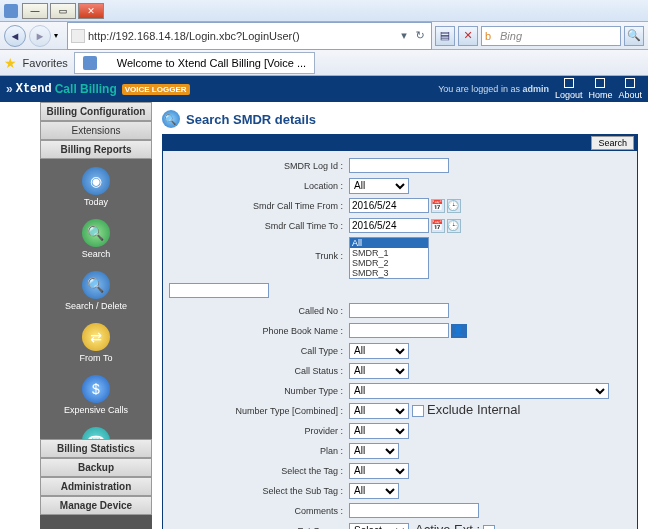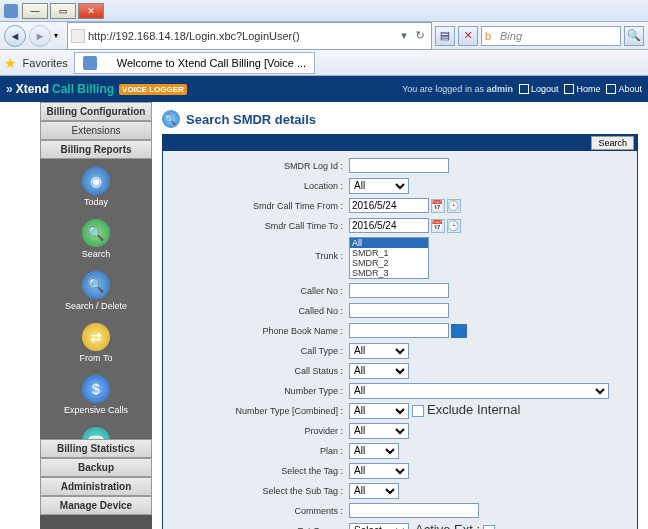--- a/index.html
+++ b/index.html
@@ -30,25 +30,25 @@
 .favrow { background: linear-gradient(#f4f6fa,#e4eaf4); height: 26px; display: flex; align-items: center; padding: 2px 4px; border-bottom: 1px solid #a0b0c8; gap:6px; }
 .favstar { color: #f5c518; font-size: 14px; }
 .favlabel { font-size: 11px; color: #333; }
 .tab { border: 1px solid #a0b0c8; background: #fff; padding: 3px 8px; display: flex; align-items: center; gap: 20px; font-size: 11px; }
 .tab .ticon { width: 14px; height: 14px; background: #6090d0; border-radius: 2px; }
 
 
 .apphdr { background: #0a3a78; height: 26px; color: #fff; display: flex; align-items: center; padding: 0 6px; }
 .logo { font-weight: bold; font-size: 12px; display:flex; align-items:center; gap:3px;}
 .logo .ar { color:#d0e0f8; }
-.logo .x { color:#fff; }
+.logo .x { color:#fff;font-family:Liberation Mono, monospace; }
 .logo .cb { color:#14b8a6; }
 .logo .vl { font-size:8px; background:#e8931a; color:#fff; padding:1px 3px; border-radius:2px; margin-left:2px;}
 .hdrright { margin-left:auto; font-size: 9px; color:#cde; display:flex; align-items:center; gap:6px; }
-.hdrright .lnk { color:#fff; display:flex; align-items:center; gap:2px; }
+.hdrright .lnk { color:#fff; display:flex; align-items:center; gap:2px;flex-direction:column; }
 .hdrright .sq { width:10px;height:10px;border:1px solid #fff; display:inline-block;}
 
 
 .appbody { display: flex; height: calc(529px - 22px - 28px - 26px - 26px); padding-left: 40px; }
 .sidebar { width: 112px; background: #555; }
 .sb-cat { background: linear-gradient(#ececec,#d4d4d4); border: 1px solid #999; font-size: 10px; font-weight: bold; color: #333; padding: 3px 4px; text-align: center; }
 .sb-sub { background: linear-gradient(#e6e6e6,#cfcfcf); border: 1px solid #999; font-size: 10px; color: #333; padding: 3px 4px; text-align: center; }
 .sb-icons { background: #666; padding: 4px 0; }
 .sb-item { color: #fff; font-size: 9px; text-align: center; padding: 4px 0 8px; cursor: pointer; }
 .sb-item .ico { width: 28px; height: 28px; margin: 0 auto 2px; border-radius: 14px; display:flex;align-items:center;justify-content:center;font-size:14px;color:#fff; }
@@ -197,21 +197,20 @@
             <div class="ctl">
           <div class="trunkbox">
             <div class="sel">All</div>
             <div class="opt">SMDR_1</div>
             <div class="opt">SMDR_2</div>
             <div class="opt">SMDR_3</div>
           </div>
         </div>
           </div>
         <div class="row">
-            <div class="label">Caller No :</div>
             <div class="ctl"><input type="text" class="w100" style=""></div>
           </div>
         <div class="row">
             <div class="label">Called No :</div>
             <div class="ctl"><input type="text" class="w100" style=""></div>
           </div>
         <div class="row">
             <div class="label">Phone Book Name :</div>
             <div class="ctl"><input type="text" class="w100" style=""><span class="pbico">👤</span></div>
           </div>

